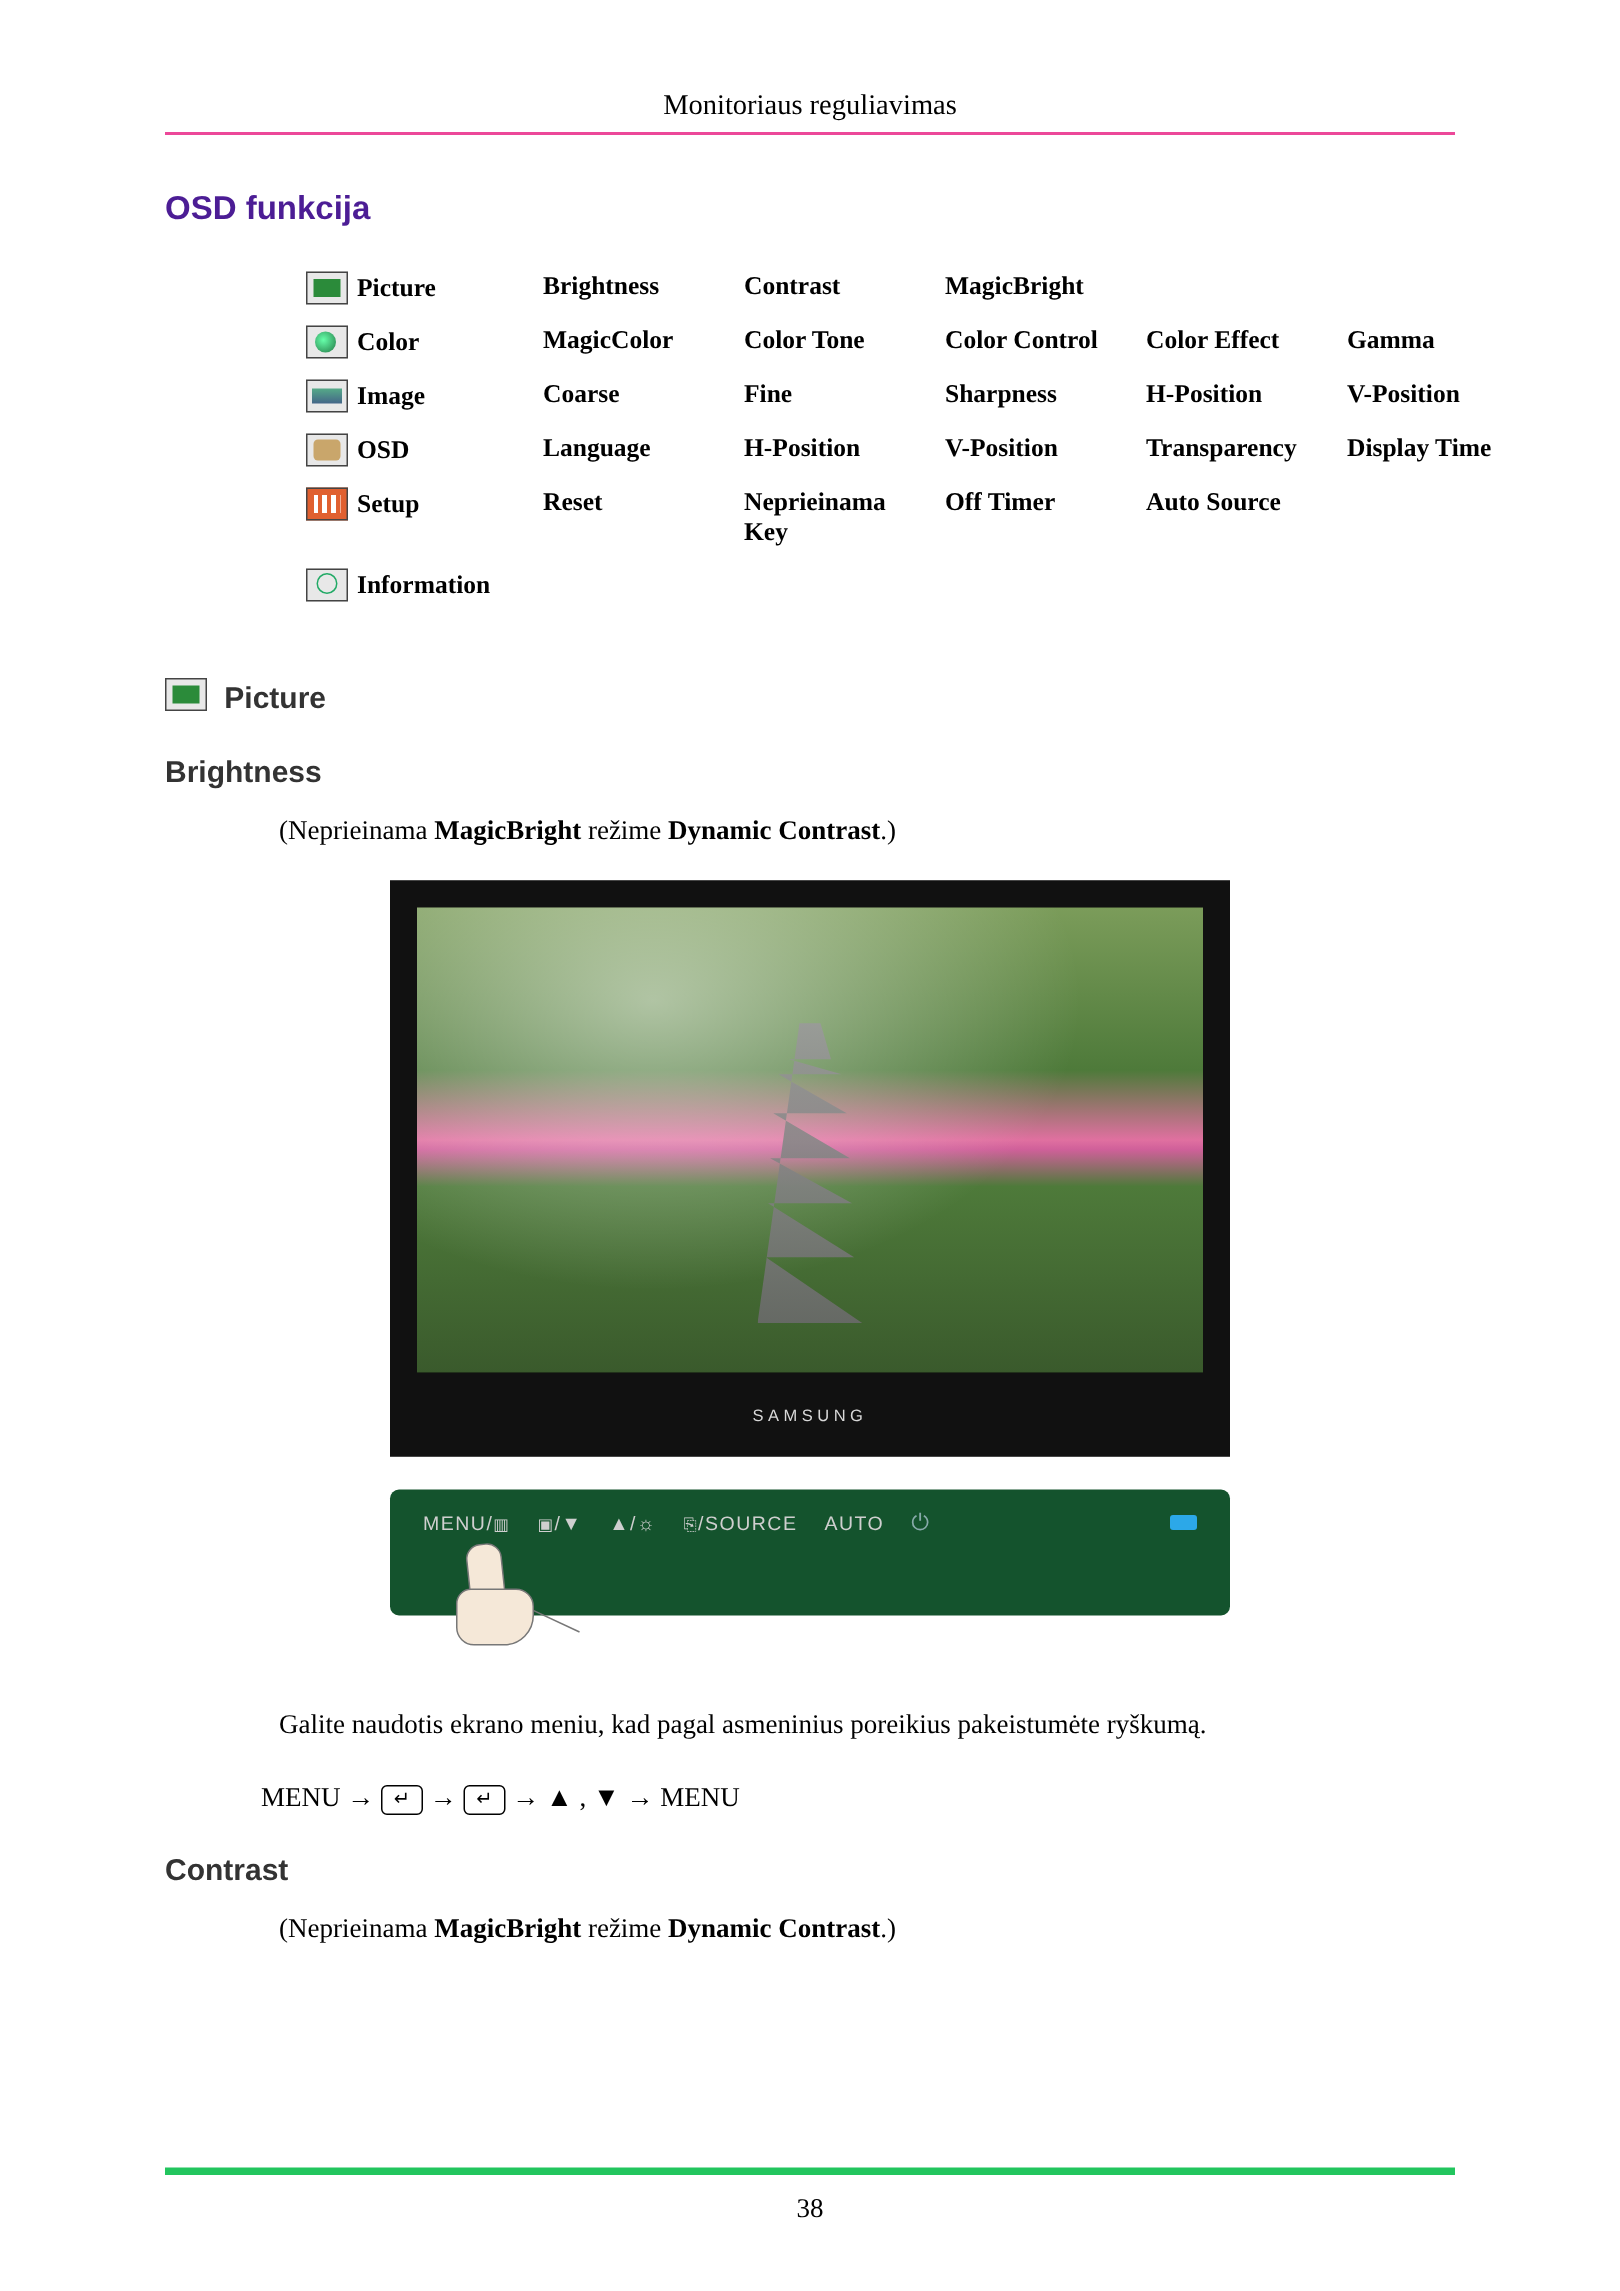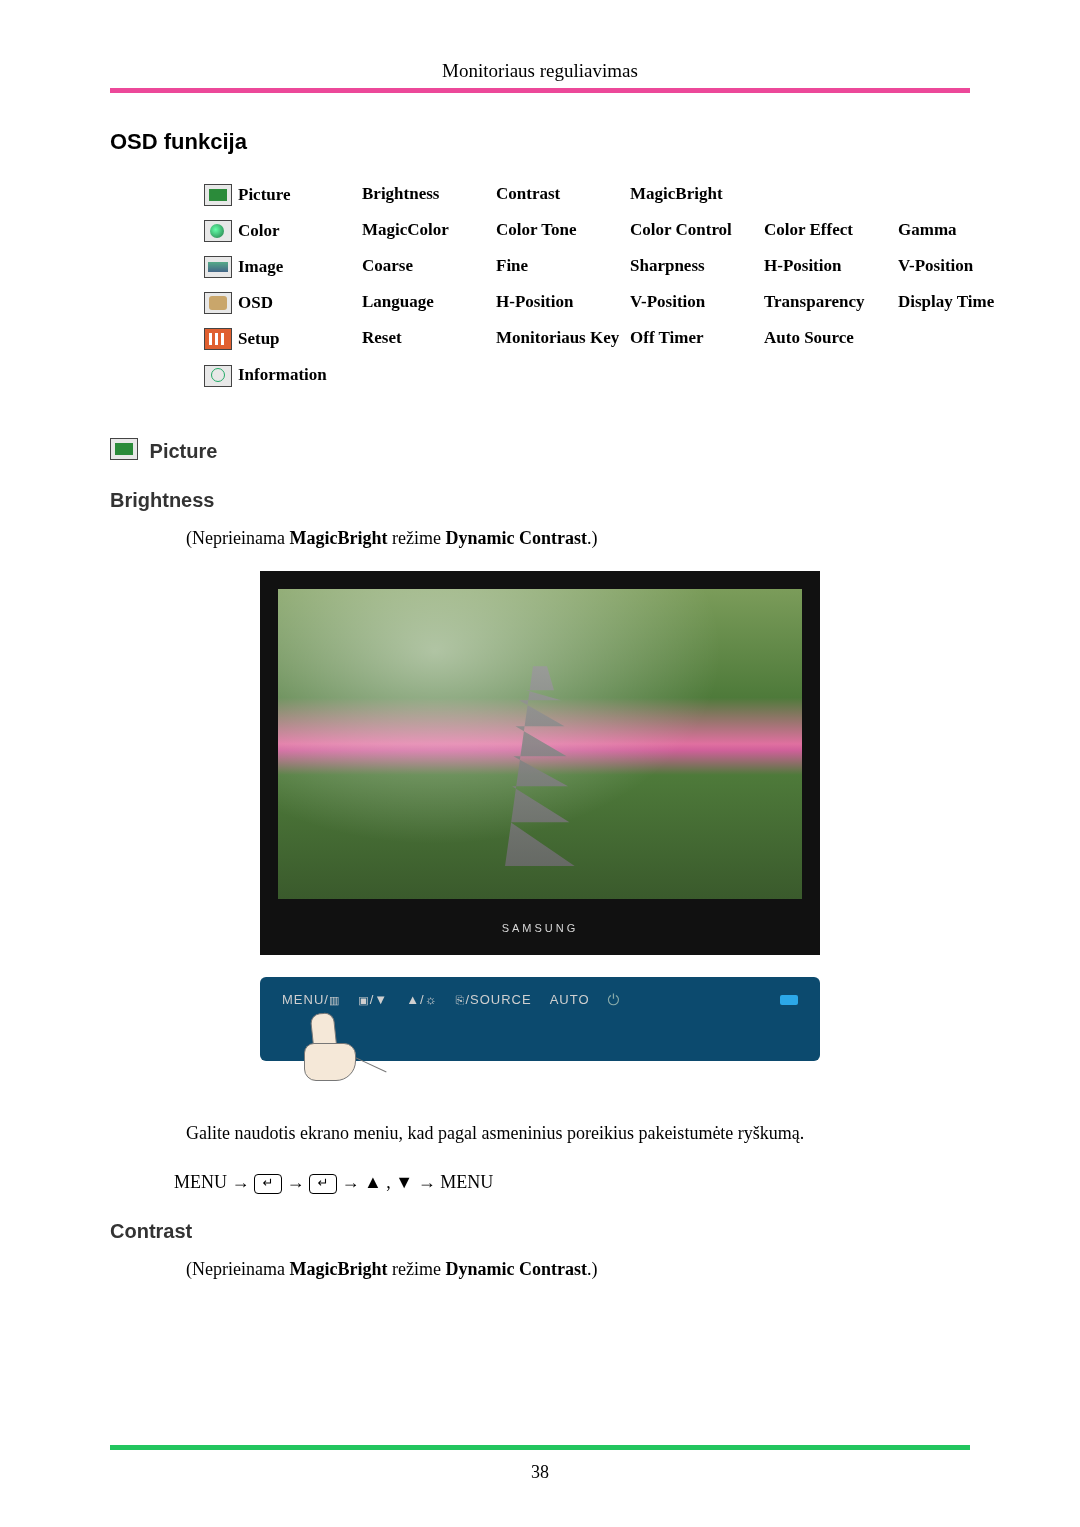--- a/index.html
+++ b/index.html
@@ -13,29 +13,29 @@
     height: 1527px;
     margin: 0 auto;
     padding: 60px 110px 40px 110px;
     box-sizing: border-box;
     position: relative;
   }
   .header-line {
     text-align: center;
     font-size: 19px;
     padding-bottom: 6px;
-    border-bottom: 5px solid #ec4899;
+    border-bottom: 2px solid #ec4899;
     margin-bottom: 36px;
   }
   h2.section {
     font-family: Arial, sans-serif;
     font-size: 22px;
     font-weight: bold;
     margin: 30px 0 22px 0;
-    color: #000000;
+    color: #4c1d95;
   }
   h3.block {
     font-family: Arial, sans-serif;
     font-size: 20px;
     font-weight: bold;
     margin: 26px 0 14px 0;
     color: #333;
   }
   h3.picture-heading {
     font-family: Arial, sans-serif;
@@ -187,21 +187,21 @@
     align-items: center;
     justify-content: center;
     color: #d8d8d8;
     font-family: Arial, sans-serif;
     font-size: 11px;
     letter-spacing: 3px;
   }
   .button-bar-wrap {
     margin-top: 22px;
     height: 84px;
-    background: #0c4a6e;
+    background: #14532d;
     border-radius: 6px;
     position: relative;
     color: #cfcfcf;
     font-family: Arial, sans-serif;
     font-size: 13px;
     letter-spacing: 1px;
   }
   .button-bar {
     position: absolute;
     top: 14px;
@@ -308,21 +308,21 @@
       <td class="opt">Language</td>
       <td class="opt">H-Position</td>
       <td class="opt">V-Position</td>
       <td class="opt">Transparency</td>
       <td class="opt">Display Time</td>
     </tr>
 
     <tr>
       <td class="first"><span class="osd-icon setup"></span><span class="lbl">Setup</span></td>
       <td class="opt">Reset</td>
-      <td class="opt">Monitoriaus Key</td>
+      <td class="opt">Neprieinama Key</td>
       <td class="opt">Off Timer</td>
       <td class="opt">Auto Source</td>
       <td class="opt"></td>
     </tr>
 
     <tr>
       <td class="first"><span class="osd-icon info"></span><span class="lbl">Information</span></td>
       <td class="opt"></td>
       <td class="opt"></td>
       <td class="opt"></td>

